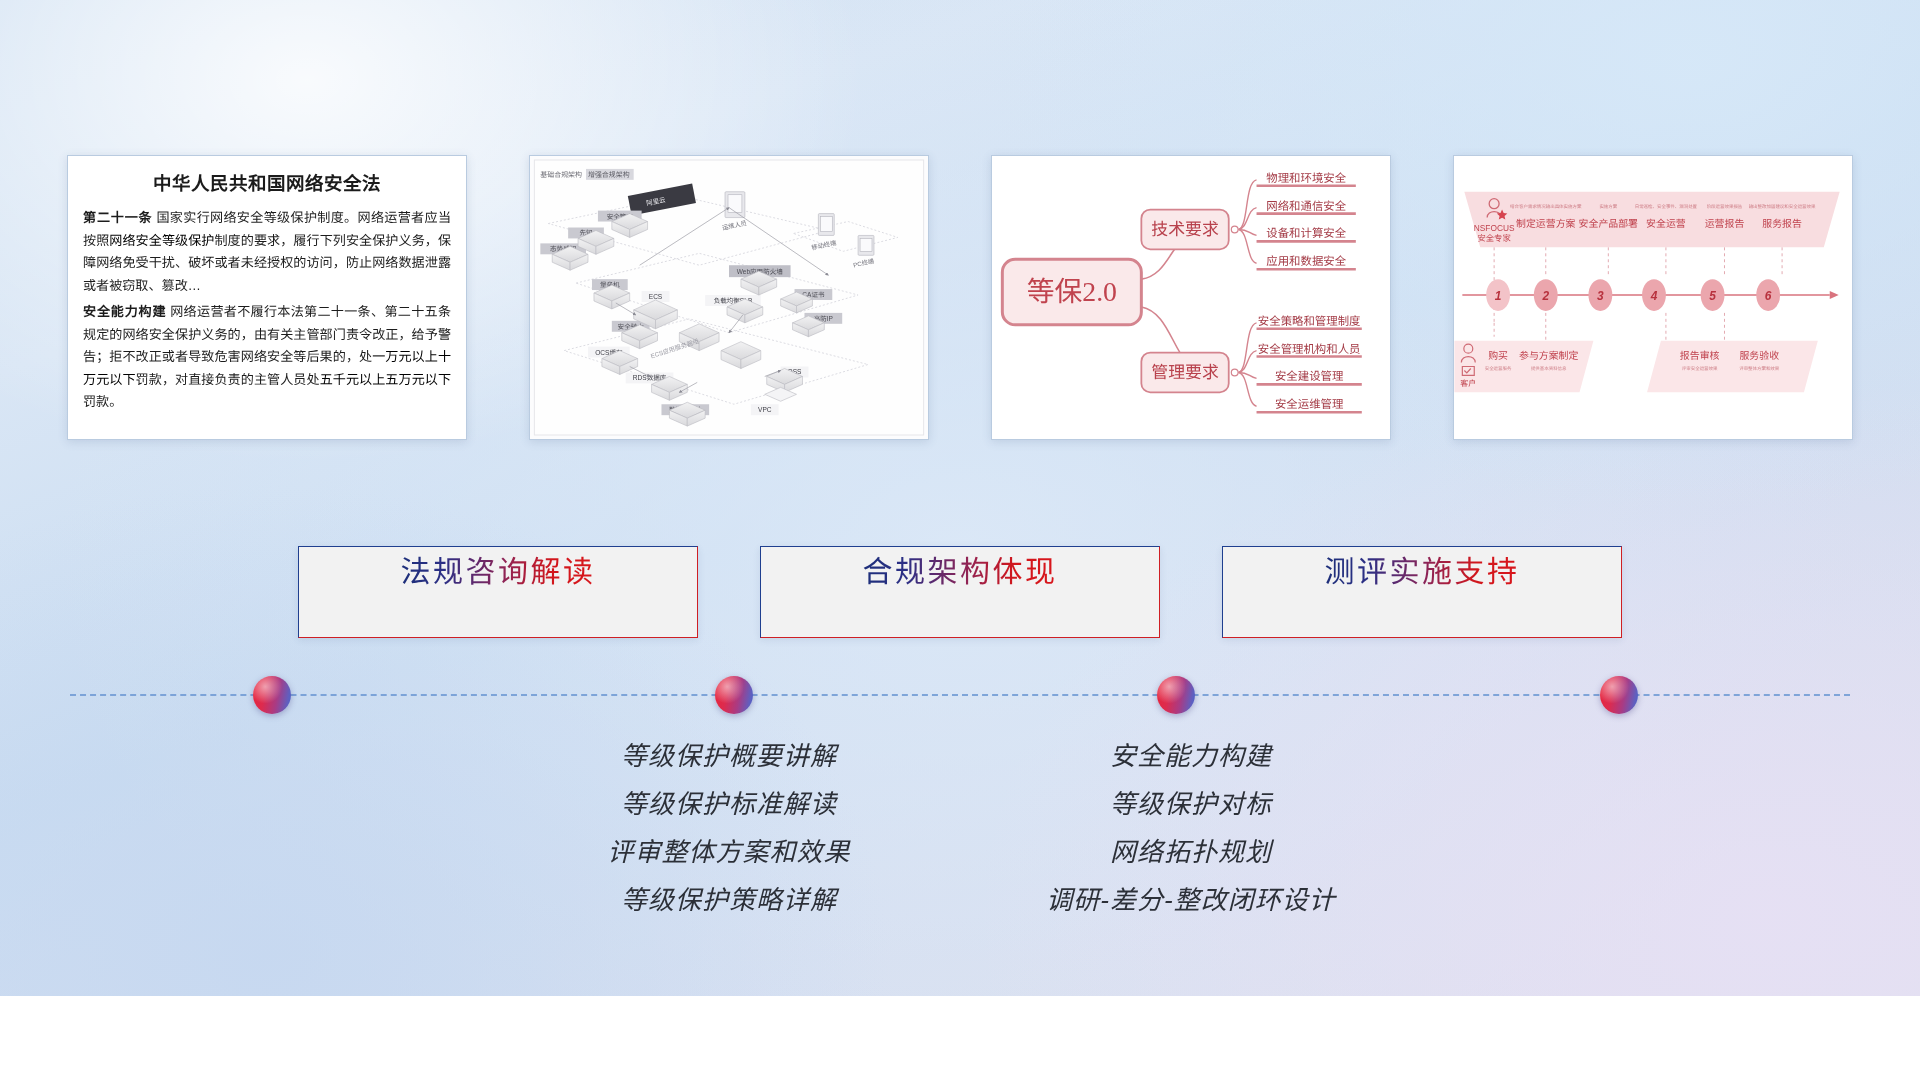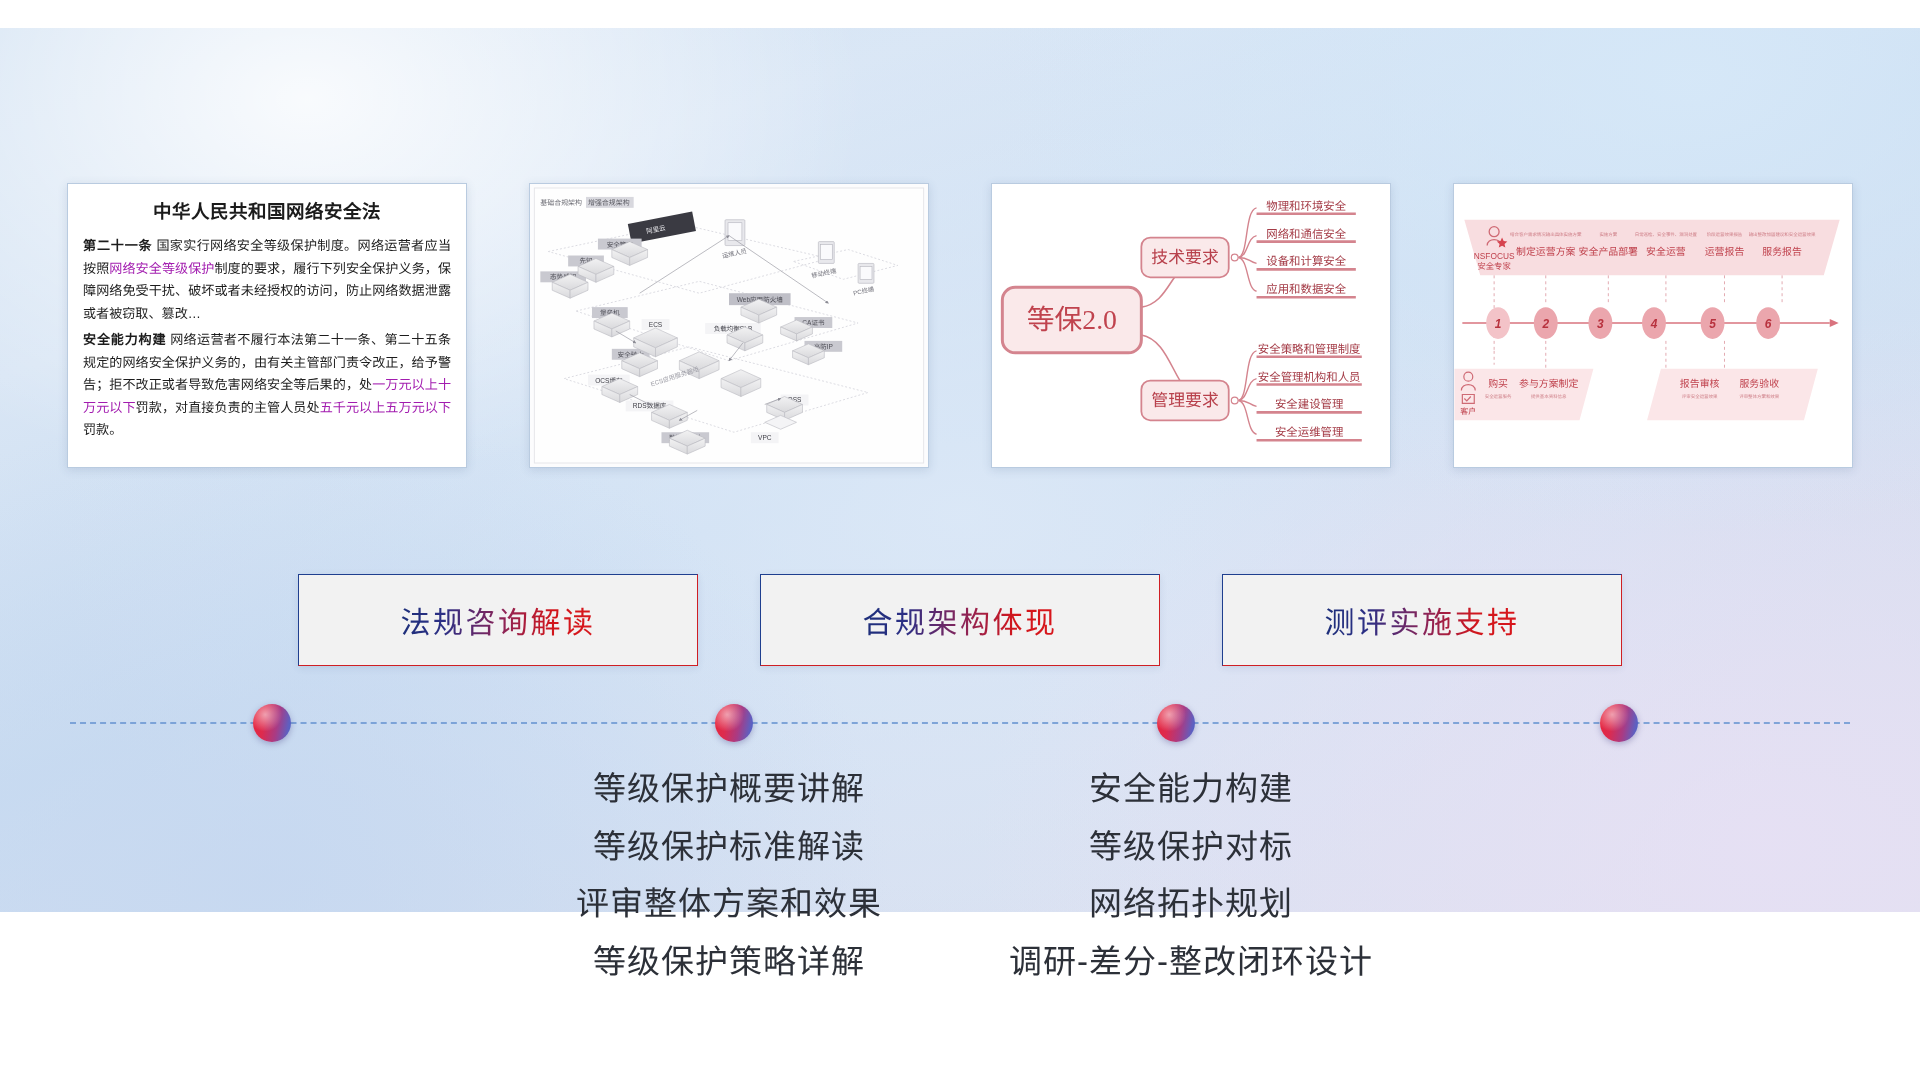--- a/index.html
+++ b/index.html
@@ -9,29 +9,28 @@
     width: 1920px;
     height: 1080px;
     overflow: hidden;
     font-family: "Liberation Sans", "DejaVu Sans", sans-serif;
   }
 
   
   #slide {
     position: relative;
     width: 1920px;
-    height: 884px;
+    height: 996px;
     background:
       radial-gradient(ellipse 900px 620px at 16% 8%,  rgba(255,255,255,0.85) 0%, rgba(255,255,255,0) 62%),
       radial-gradient(ellipse 1100px 700px at 88% 6%, rgba(214,232,248,0.95) 0%, rgba(214,232,248,0) 65%),
       radial-gradient(ellipse 1000px 760px at 14% 96%, rgba(198,216,240,0.9) 0%, rgba(198,216,240,0) 62%),
       radial-gradient(ellipse 1200px 820px at 92% 92%, rgba(230,224,244,0.95) 0%, rgba(230,224,244,0) 66%),
       radial-gradient(ellipse 1300px 900px at 50% 55%, rgba(222,234,248,0.8) 0%, rgba(222,234,248,0) 70%),
       linear-gradient(160deg, #cfe0f2 0%, #d9e6f5 22%, #c9dcf1 48%, #d4def0 70%, #dfe0ee 100%);
-    margin-top: 28px;
   }
 
   
   .cards-row {
     position: absolute;
     left: 0; top: 155px;
     width: 1920px; height: 290px;
     display: flex;
     justify-content: center;
     gap: 62px;
@@ -57,21 +56,21 @@
     margin-bottom: 12px;
   }
   .law-para {
     font-size: 13.1px;
     line-height: 1.72;
     color: #1c1c1c;
     text-align: justify;
     margin-bottom: 4px;
   }
   .law-para b { font-weight: bold; letter-spacing: .5px; }
-  .law-para .hl { color: #a21caf; }
+  .law-para .hl { color: #000000; }
 
   
   .arch-card { background: #fcfcfd; }
   .arch-card svg { display: block; width: 100%; height: 100%; }
 
   
   .mind-card { background: #fff; }
   .mind-card svg { display: block; width: 100%; height: 100%; }
 
   
@@ -88,21 +87,21 @@
     gap: 62px;
   }
   .head-box {
     width: 400px;
     height: 92px;
     background: #f2f2f2;
     border: 1.6px solid #1f3f8f;
     border-right-color: #cf1f24;
     border-bottom-color: #cf1f24;
     display: flex;
-    align-items: center;
+    align-items: flex-start;
     justify-content: center;
     box-shadow: 0 2px 7px rgba(60,90,130,0.12);
   }
   .head-text {
     font-size: 30px;
     letter-spacing: 2.5px;
     font-weight: 500;
     background: linear-gradient(90deg, #1d2f7a 0%, #2c2f85 22%, #8c2457 52%, #d2161b 78%, #d8161c 100%);
     -webkit-background-clip: text;
     background-clip: text;
@@ -140,25 +139,26 @@
   }
   .list-col {
     width: 400px;
     display: flex;
     flex-direction: column;
     align-items: center;
     gap: 13px;
     padding-top: 4px;
   }
   .list-item {
-    font-size: 33px;
+    font-size: 26px;
     color: #2c3038;
     letter-spacing: 1px;
     line-height: 1.35;
     white-space: nowrap;
+    font-style: italic;
   }
 </style>
 </head>
 <body>
 
 <div id="slide">
 
   <div class="cards-row">
 
     <div class="card law-card">

